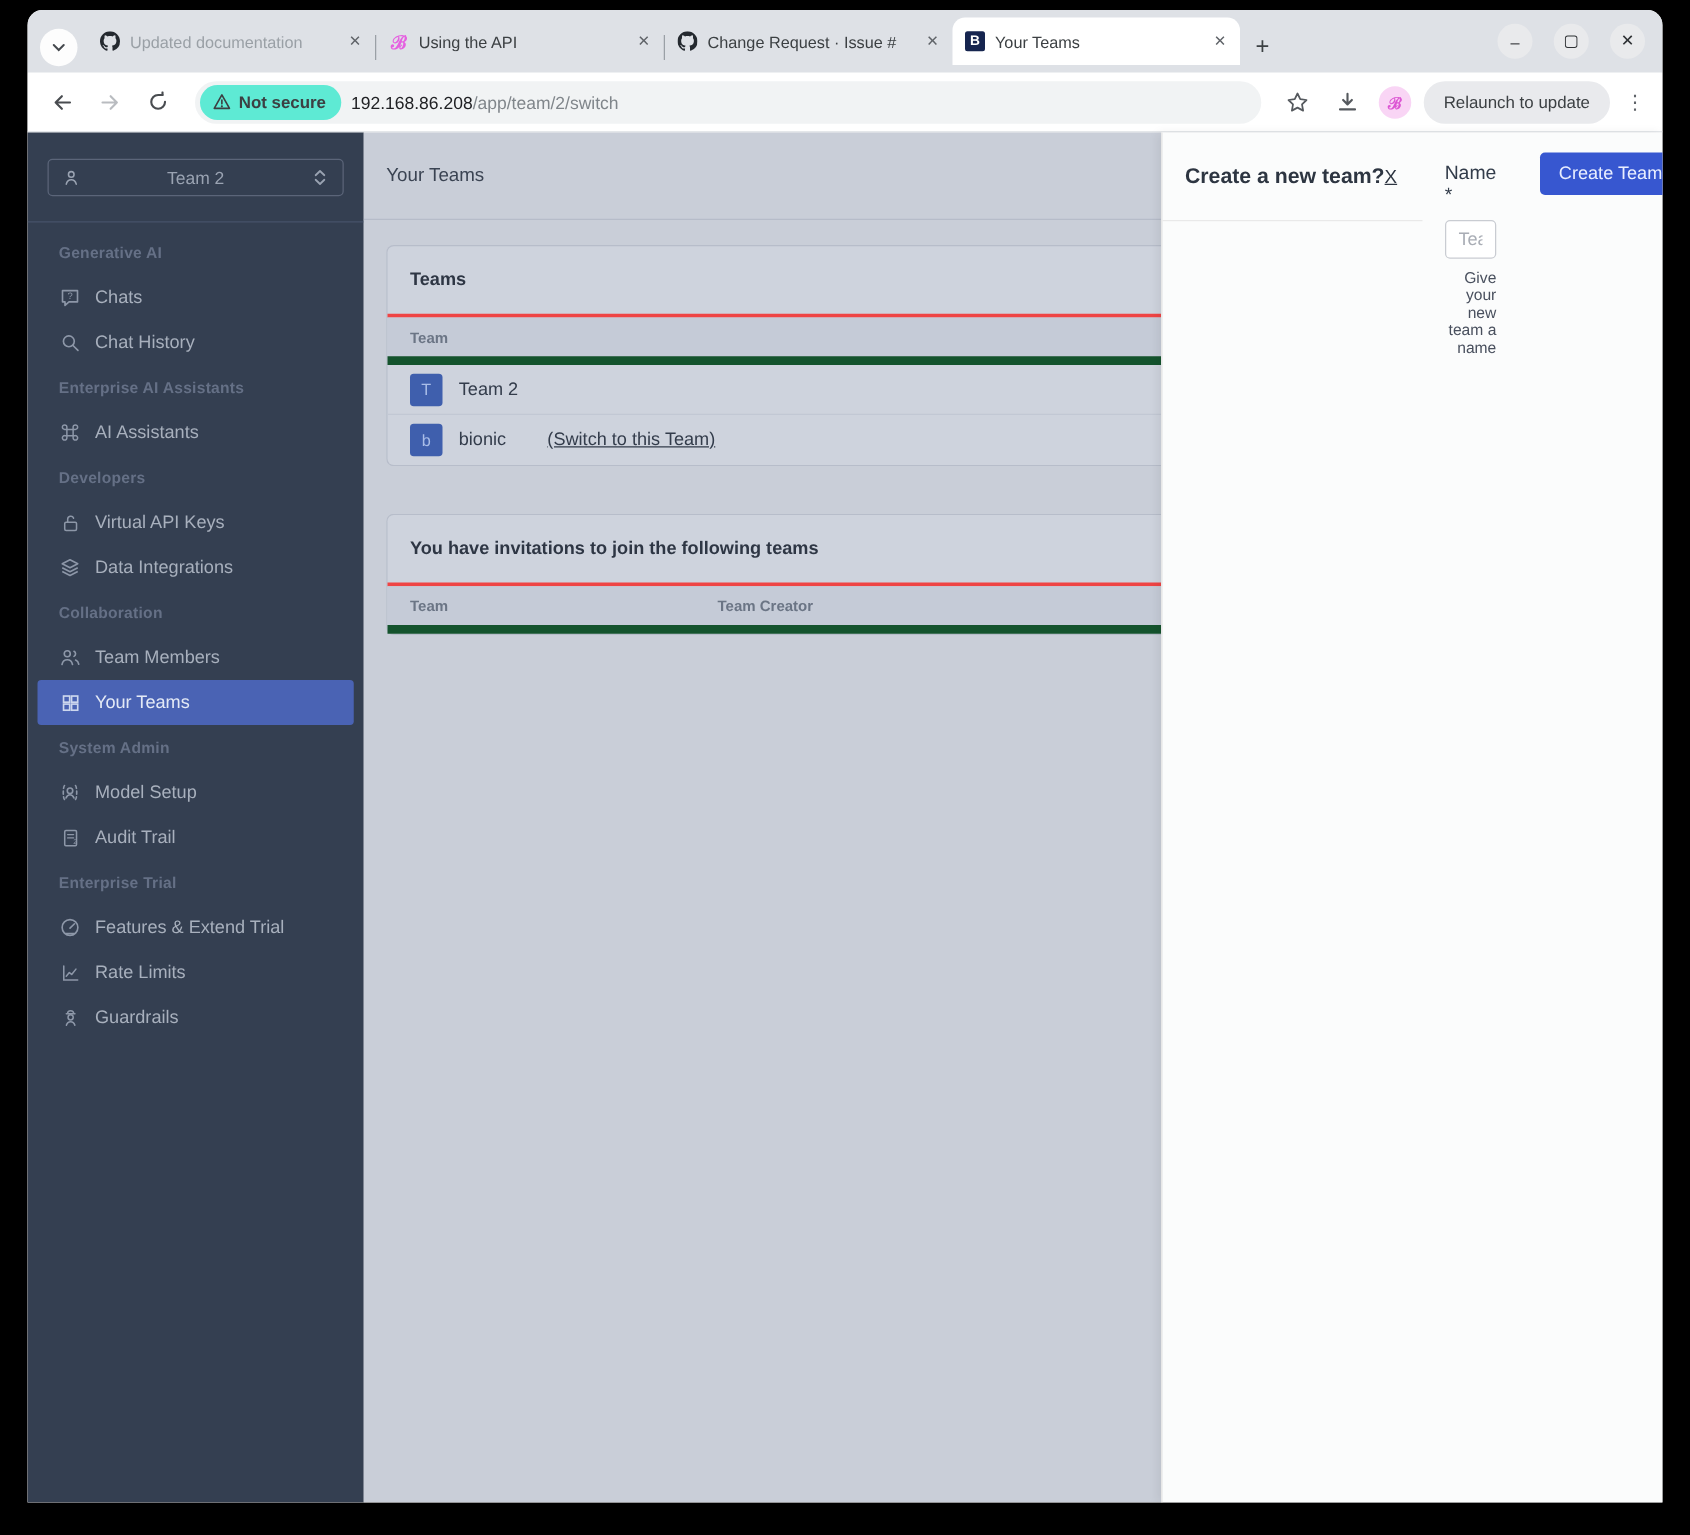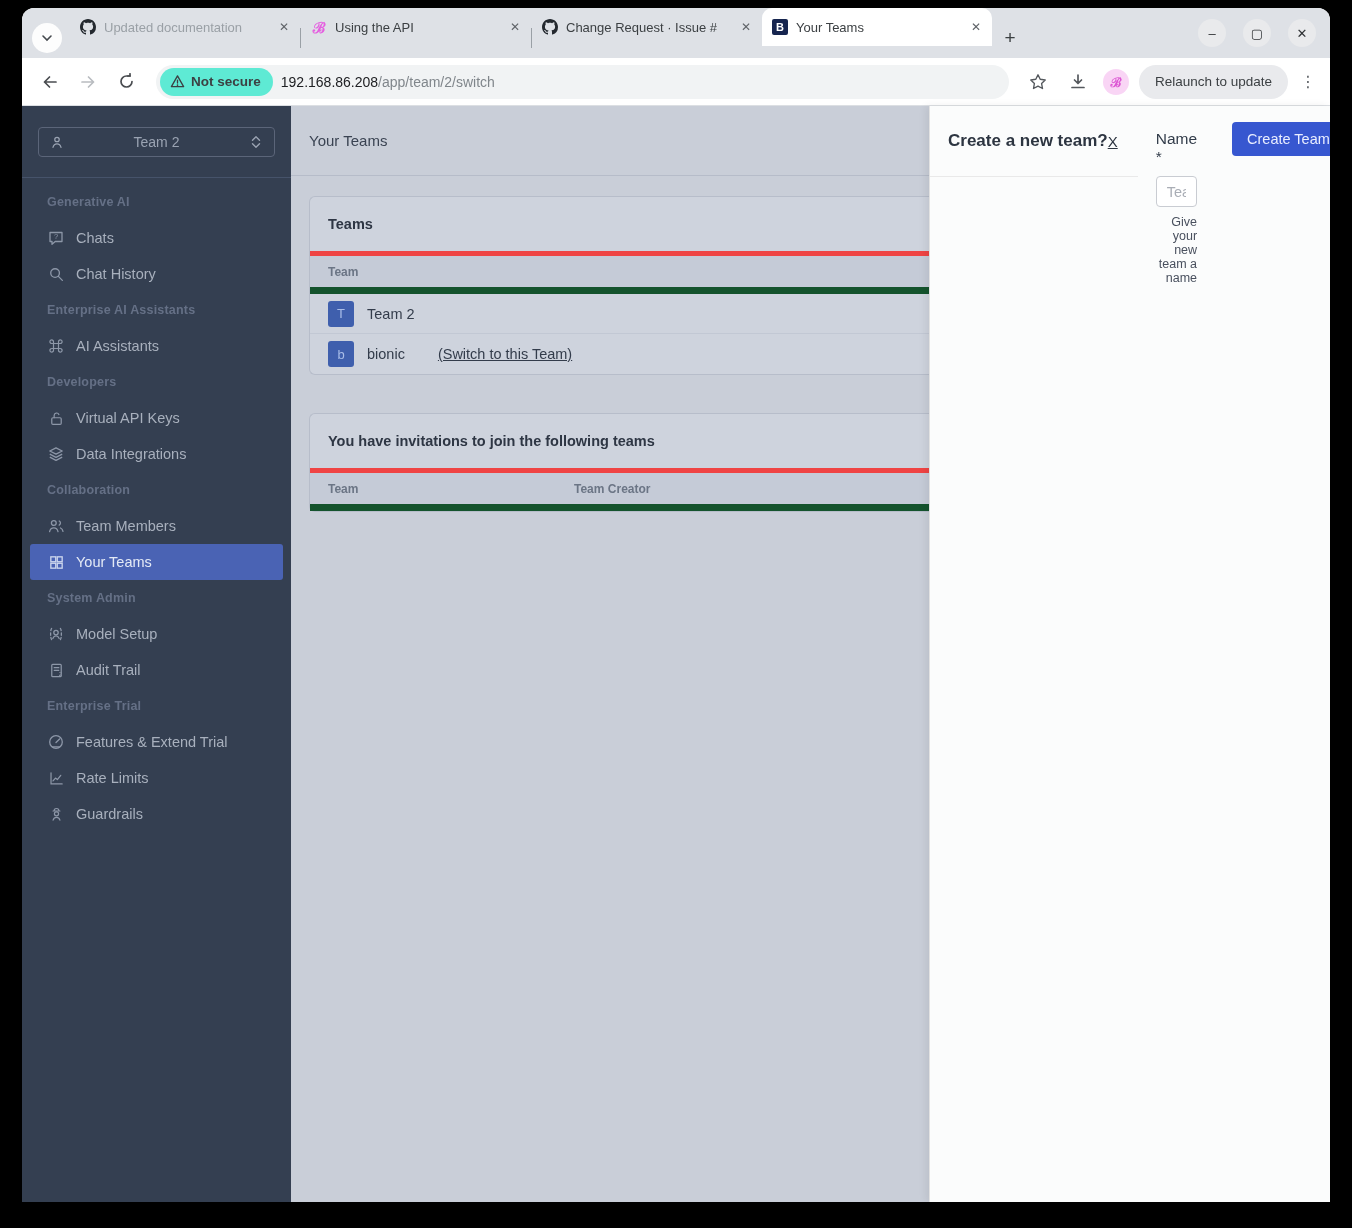--- a/index.html
+++ b/index.html
@@ -1,20 +1,20 @@
 <!DOCTYPE html>
 <html><head>
 <meta charset="utf-8">
 <style>
   * { margin:0; padding:0; box-sizing:border-box; }
   html,body { width:1352px; height:1228px; background:#000; font-family:"Liberation Sans","DejaVu Sans",sans-serif; overflow:hidden; }
   .window { position:absolute; left:22px; top:8px; width:1308px; height:1194px; border-radius:12px 12px 0 0; overflow:hidden; display:flex; flex-direction:column; background:#fff; }
 
   
-  .tabstrip { height:50px; background:#dee1e6; display:flex; align-items:flex-start; flex:0 0 auto; position:relative; }
+  .tabstrip { height:50px; background:#dee1e6; display:flex; align-items:center; flex:0 0 auto; position:relative; }
   .tabsearch { align-self:center; margin:10px 8px 0 10px; width:30px; height:30px; border-radius:50%; background:#fdfdfd; display:flex; align-items:center; justify-content:center; color:#45494e; }
   .tab { width:230px; height:38px; display:flex; align-items:center; padding:0 6px 0 10px; gap:8px; color:#3c4043; position:relative; }
   .tab.active { background:#fff; border-radius:10px 10px 0 0; }
   .tab .title { flex:1; font-size:13px; white-space:nowrap; overflow:hidden; }
   .tab.muted-title .title { color:#9aa0a6; }
   .tab .tclose { font-size:12px; color:#5f6368; padding:2px 5px; border-radius:50%; }
   .tabsep { width:1px; height:20px; background:#9aa0a6; align-self:center; margin-top:10px; }
   .favicon { width:16px; height:16px; flex:0 0 16px; display:flex; align-items:center; justify-content:center; }
   .fav-b-pink { color:#e55fe0; font-size:15px; font-weight:bold; font-family:"DejaVu Serif",serif; }
   .fav-b-navy { width:16px; height:16px; background:#16254f; color:#fff; font-size:11px; font-weight:bold; display:flex; align-items:center; justify-content:center; border-radius:2px; }
@@ -50,21 +50,21 @@
   .item .sicon { color:#8d97a8; }
   .item.active { background:#4a63b4; color:#e4eaf6; }
   .item.active .sicon { color:#cdd7ee; }
   .side-bottom { padding:16px 16px 17px 16px; }
   .sicon { width:18px; height:18px; flex:0 0 18px; display:flex; align-items:center; justify-content:center; }
 
   
   .main { width:638px; flex:0 0 auto; background:#c9ced8; display:flex; flex-direction:column; overflow:hidden; }
   .main-header { height:70px; border-bottom:1px solid #b6bcc9; display:flex; align-items:center; padding-left:18px; color:#3a4352; font-size:15px; flex:0 0 auto; }
   .card { margin-left:18px; background:#ced3dd; border:1px solid #b7bdca; border-right:none; border-radius:6px 0 0 6px; }
-  .card-title { padding:19px 18px; font-size:14.5px; font-weight:bold; color:#2e3644; border-bottom:5px solid #ef4444; }
+  .card-title { padding:19px 18px; font-size:14.5px; font-weight:bold; color:#2e3644; border-bottom:3px solid #ef4444; }
   .col-row { height:38px; background:#c5cbd7; display:flex; align-items:center; padding-left:18px; font-size:12px; font-weight:bold; color:#6b7585; border-bottom:7px solid #14532d; }
   .col-team { width:246px; }
   .team-row { height:40px; display:flex; align-items:center; padding-left:18px; gap:13px; font-size:14.5px; color:#333c4b; border-bottom:1px solid #c2c8d4; }
   .team-row:last-child { border-bottom:none; }
   .avatar { width:26px; height:26px; border-radius:3px; background:#3f5fad; color:#a9bde8; font-size:13px; display:flex; align-items:center; justify-content:center; }
   .switch-link { color:#333c4b; text-decoration:underline; margin-left:20px; }
   .gap { height:38px; }
   .gap-top { height:20px; }
 
   

